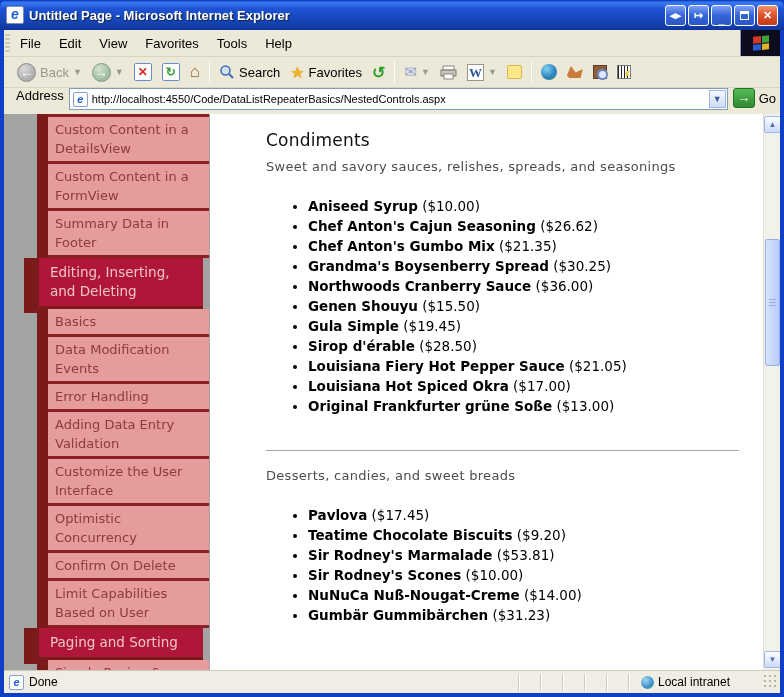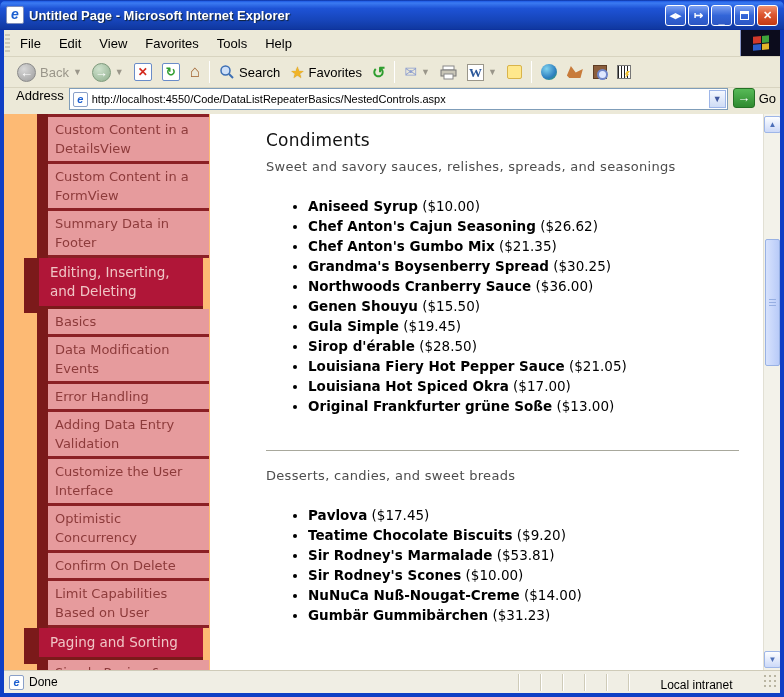--- a/index.html
+++ b/index.html
@@ -71,21 +71,21 @@
     font-size:11px; line-height:13px; text-align:center; margin-right:4px; background:#fff; }
   .addr-url { flex:1; font-size:11px; color:#000; white-space:nowrap; overflow:hidden; }
   .addr-drop { width:17px; height:18px; background:linear-gradient(180deg,#f4f8ff,#cfdcf5); border:1px solid #9EB6E8;
     font-size:9px; color:#40589E; text-align:center; line-height:17px; }
   .go-btn { display:flex; align-items:center; gap:4px; font-size:13px; color:#000; }
   .go-box { width:22px; height:20px; border-radius:3px; background:linear-gradient(180deg,#57BA57,#2F8A2F); border:1px solid #247024;
     color:#fff; font-weight:bold; text-align:center; line-height:18px; }
 
   
   .body-area { flex:1; background:#fff; display:flex; overflow:hidden; position:relative; }
-  .sidebar { flex:0 0 206px; position:relative; overflow:hidden; background:#fdba74; }
+  .sidebar { flex:0 0 206px; position:relative; overflow:hidden; background:#a3a3a3; }
   .spine { position:absolute; left:33px; top:0; bottom:0; width:11px; background:#7B1A1A; }
   .nav-list { position:relative; }
   .nav-sub { position:relative; margin-left:44px; width:161px; background:#E69B9D; color:#8D3B3B;
     font-family:"DejaVu Sans", sans-serif; font-size:13px; line-height:19px; padding:3px 7px; border-bottom:3px solid #8B2025; }
   .nav-list .nav-sub:first-child { border-top:3px solid #8B2025; }
   .nav-header { position:relative; margin-left:20px; width:179px; background:#B01638; color:#F0C5C5;
     font-family:"DejaVu Sans", sans-serif; font-size:13.5px; line-height:19px; padding:5px 8px 5px 26px; border-bottom:3px solid #7B1A1A; }
   .nav-header::before { content:""; position:absolute; left:0; top:0; bottom:-7px; width:15px; background:#7B1A1A; }
 
   .content { flex:1; padding:16px 22px 0 56px; overflow:hidden; font-family:"DejaVu Sans", sans-serif; }
@@ -108,21 +108,21 @@
     background-image:repeating-linear-gradient(180deg,#96AEE2 0 1px,transparent 1px 3px); }
 
   
   .statusbar { flex:0 0 23px; background:#F0EEE4; border-top:1px solid #cfcbb8; display:flex; align-items:center;
     font-size:12px; color:#000; padding:0 2px; }
   .st-left { flex:1; display:flex; align-items:center; gap:5px; padding-left:3px; }
   .st-page { width:15px; height:15px; border:1px solid #8aa0c8; border-radius:2px; color:#1C5FD0; font-weight:bold; font-style:italic;
     font-size:11px; line-height:13px; text-align:center; background:#fff; }
   .st-cell { width:22px; height:17px; border-left:1px solid #cfcbb8; box-shadow:inset 1px 0 0 #fff; }
   .st-zone { width:134px; height:17px; border-left:1px solid #cfcbb8; box-shadow:inset 1px 0 0 #fff;
-    display:flex; align-items:center; gap:4px; padding-left:2px;flex-direction:column; }
+    display:flex; align-items:center; gap:4px; padding-left:12px; }
   .zone-globe { width:13px; height:13px; border-radius:50%; background:radial-gradient(circle at 35% 30%,#9fd8ef,#3f8fcf 60%,#3faf5f); }
   .st-grip { width:14px; height:14px; margin-left:2px;
     background-image:radial-gradient(circle at 2px 2px,#b9b5a2 1.2px,transparent 1.4px);
     background-size:5px 5px; background-position:bottom right; }
 </style>
 </head>
 <body>
 
 <div class="window">
 

